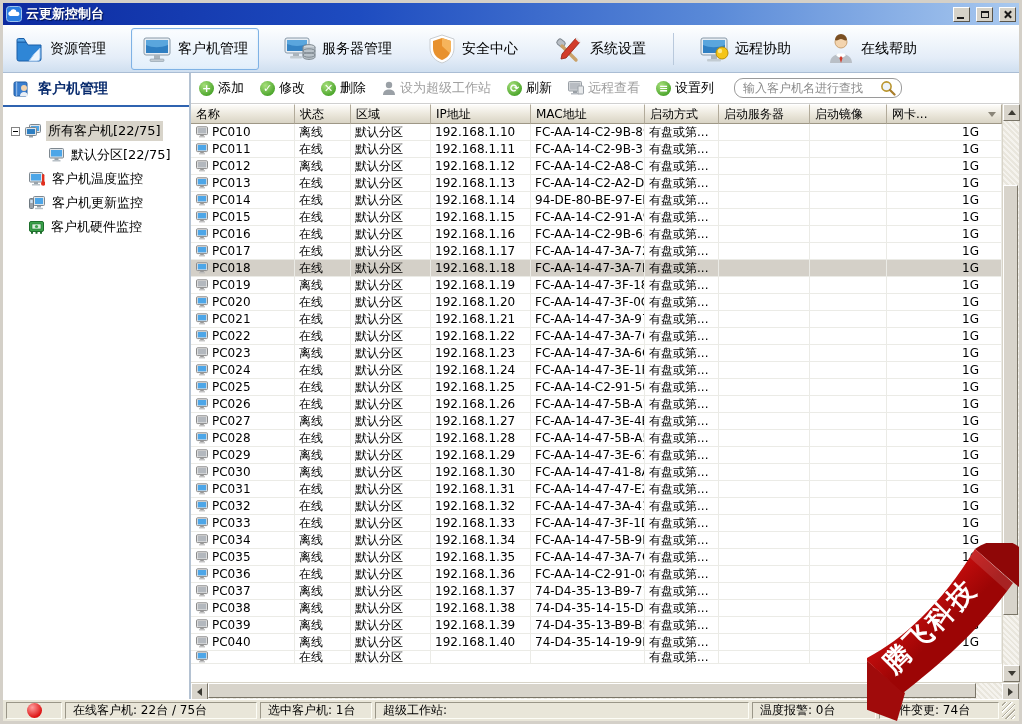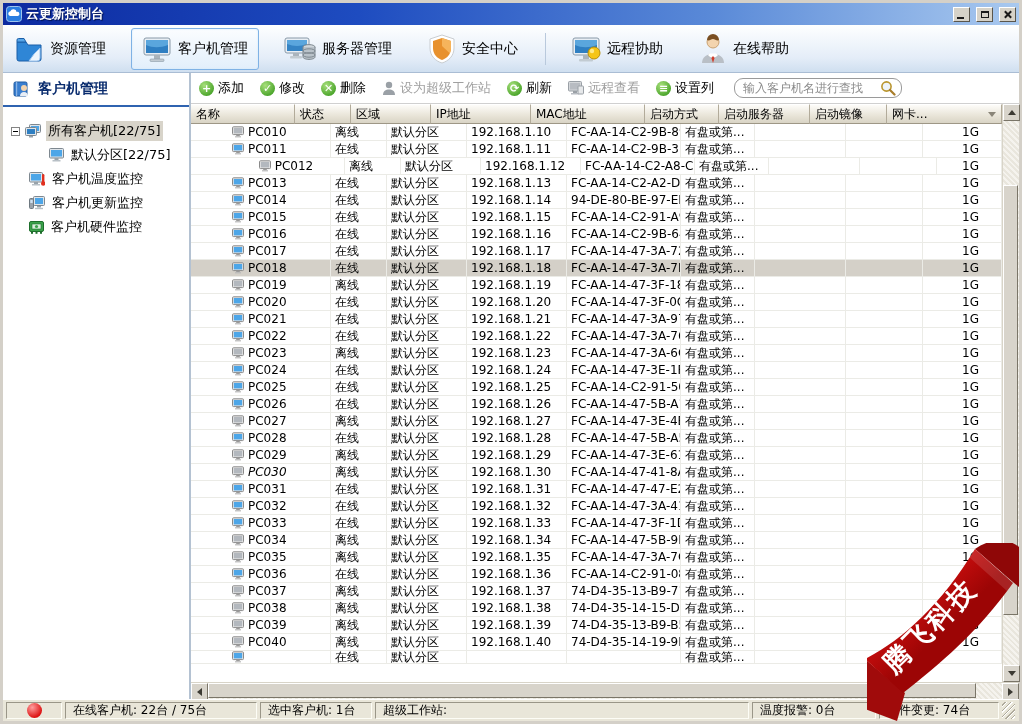--- a/index.html
+++ b/index.html
@@ -55,21 +55,21 @@
   .search-input::placeholder { color:#8a8a8a; }
   .search-icon { position:absolute; right:6px; top:2px; }
 
   
   .gridwrap { flex:1 1 auto; display:flex; min-height:0; }
   .tablecol { flex:1 1 auto; display:flex; flex-direction:column; min-width:0; }
   .thead { height:20px; flex:0 0 20px; display:flex; background:#d9d4c5; }
   .hcell { display:flex; align-items:center; justify-content:space-between; padding:0 5px; font-size:12px; background:linear-gradient(#fdfcf9,#eae6da 55%,#d9d4c5); border-right:1px solid #b2ab9a; border-bottom:1px solid #9e9786; border-top:1px solid #fff; white-space:nowrap; overflow:hidden; }
   .sort-down { width:0; height:0; border-left:4px solid transparent; border-right:4px solid transparent; border-top:5px solid #8a8578; margin-left:4px; }
   .tbody { flex:1 1 auto; overflow:hidden; background:#fff; }
-  .trow { height:17px; display:flex; border-bottom:1px solid #ececе7; border-bottom:1px solid #ececе7;padding-left:36px; }
+  .trow { height:17px; display:flex; border-bottom:1px solid #ececе7; border-bottom:1px solid #ececе7; }
   .trow { border-bottom:1px solid #ebebe6; }
   .trow.sel { background:#d4d0c8; }
   .trow.partial { height:13px; overflow:hidden; }
   .cell { display:flex; align-items:center; padding:0 4px; font-size:12px; border-right:1px solid #ebebe6; overflow:hidden; white-space:nowrap; }
   .cell.nic { justify-content:flex-end; padding-right:22px; }
   .mon { margin:0 4px 0 1px; flex:0 0 12px; }
 
   
   .vscroll { width:17px; flex:0 0 17px; background:#f1eee7; display:flex; flex-direction:column; border-left:1px solid #d8d4c8; }
   .sbtn { width:17px; height:17px; flex:0 0 17px; background:#d8d4cb; border:1px solid; border-color:#fff #7a7568 #7a7568 #fff; display:flex; align-items:center; justify-content:center; }
@@ -151,20 +151,29 @@
       </svg>
       <span class="tb-label">服务器管理</span>
     </div>
     <div class="tb-item">
       <svg width="28" height="30" viewBox="0 0 28 30">
         <path d="M14 1l12 4v9c0 8-5.5 13-12 15C7.5 27 2 22 2 14V5z" fill="#fff" stroke="#c9cdd1"></path>
         <path d="M14 4l9 3v7c0 6.3-4.2 10.4-9 12-4.8-1.6-9-5.7-9-12V7z" fill="#e8912d"></path>
         <path d="M14 4l9 3v7c0 2-0.5 3.8-1.2 5.3L14 12z" fill="#f6b45c"></path>
       </svg>
       <span class="tb-label">安全中心</span>
+    </div>
+    <div class="tb-item">
+      <svg width="30" height="30" viewBox="0 0 30 30">
+        <rect x="3" y="6" width="8" height="6" rx="2" transform="rotate(40 7 9)" fill="#b9bfc6" stroke="#7e868e"></rect>
+        <path d="M8 12l14 14" stroke="#c9a26a" stroke-width="3.4" stroke-linecap="round"></path>
+        <path d="M22 4l4 4-14 16-5 1 1-5z" fill="#d23c2a" stroke="#8f1f12" stroke-width="0.8"></path>
+        <path d="M22 4l4 4" stroke="#e8e8e8" stroke-width="2"></path>
+      </svg>
+      <span class="tb-label">系统设置</span>
     </div>
     <div class="tb-divider"></div>
     <div class="tb-item">
       <svg width="30" height="30" viewBox="0 0 30 30">
         <rect x="2" y="4" width="26" height="17" rx="2" fill="#e8eef4" stroke="#8a9aa8"></rect>
         <rect x="4" y="6" width="22" height="13" fill="#2f7fc2"></rect>
         <path d="M4 6h22v5c-8 3-15 3-22 0z" fill="#5aa6dd"></path>
         <rect x="12" y="21" width="6" height="4" fill="#aab4bc"></rect>
         <rect x="8" y="25" width="14" height="2.5" rx="1" fill="#c2cbd2"></rect>
         <circle cx="23" cy="19" r="6" fill="#f5c518" stroke="#b88f0a"></circle>
@@ -367,21 +376,21 @@
                 <div class="cell" style="width: 56px;">在线</div>
                 <div class="cell" style="width: 80px;">默认分区</div>
                 <div class="cell" style="width: 100px;">192.168.1.11</div>
                 <div class="cell" style="width: 114px;">FC-AA-14-C2-9B-3D</div>
                 <div class="cell" style="width: 74px;">有盘或第...</div>
                 <div class="cell" style="width: 91px;"></div>
                 <div class="cell" style="width: 77px;"></div>
                 <div class="cell nic" style="flex: 1 1 0%;">1G</div>
               </div>
               <div class="trow">
-                <div class="cell" style="width: 118px; justify-content: center;">
+                <div class="cell" style="width: 104px;">
                   <svg class="mon" width="12" height="12" viewBox="0 0 12 12">
                     <rect x="0.5" y="0.8" width="11" height="7.8" rx="1" fill="#e6e6e6" stroke="#8a8a8a"></rect>
                     <rect x="1.8" y="2" width="8.4" height="5.4" fill="#b3b8be"></rect>
                     <rect x="4.2" y="8.8" width="3.6" height="1.4" fill="#9a9a9a"></rect>
                     <rect x="3" y="10.2" width="6" height="1.2" fill="#b8b8b8"></rect>
                   </svg>
                   <span>PC012</span>
                 </div>
                 <div class="cell" style="width: 56px;">离线</div>
                 <div class="cell" style="width: 80px;">默认分区</div>
@@ -709,21 +718,21 @@
                 <div class="cell" style="width: 56px;">离线</div>
                 <div class="cell" style="width: 80px;">默认分区</div>
                 <div class="cell" style="width: 100px;">192.168.1.29</div>
                 <div class="cell" style="width: 114px;">FC-AA-14-47-3E-61</div>
                 <div class="cell" style="width: 74px;">有盘或第...</div>
                 <div class="cell" style="width: 91px;"></div>
                 <div class="cell" style="width: 77px;"></div>
                 <div class="cell nic" style="flex: 1 1 0%;">1G</div>
               </div>
               <div class="trow">
-                <div class="cell" style="width: 104px; font-style: italic;">
+                <div class="cell" style="width: 104px;">
                   <svg class="mon" width="12" height="12" viewBox="0 0 12 12">
                     <rect x="0.5" y="0.8" width="11" height="7.8" rx="1" fill="#e6e6e6" stroke="#8a8a8a"></rect>
                     <rect x="1.8" y="2" width="8.4" height="5.4" fill="#b3b8be"></rect>
                     <rect x="4.2" y="8.8" width="3.6" height="1.4" fill="#9a9a9a"></rect>
                     <rect x="3" y="10.2" width="6" height="1.2" fill="#b8b8b8"></rect>
                   </svg>
                   <span>PC030</span>
                 </div>
                 <div class="cell" style="width: 56px;">离线</div>
                 <div class="cell" style="width: 80px;">默认分区</div>

